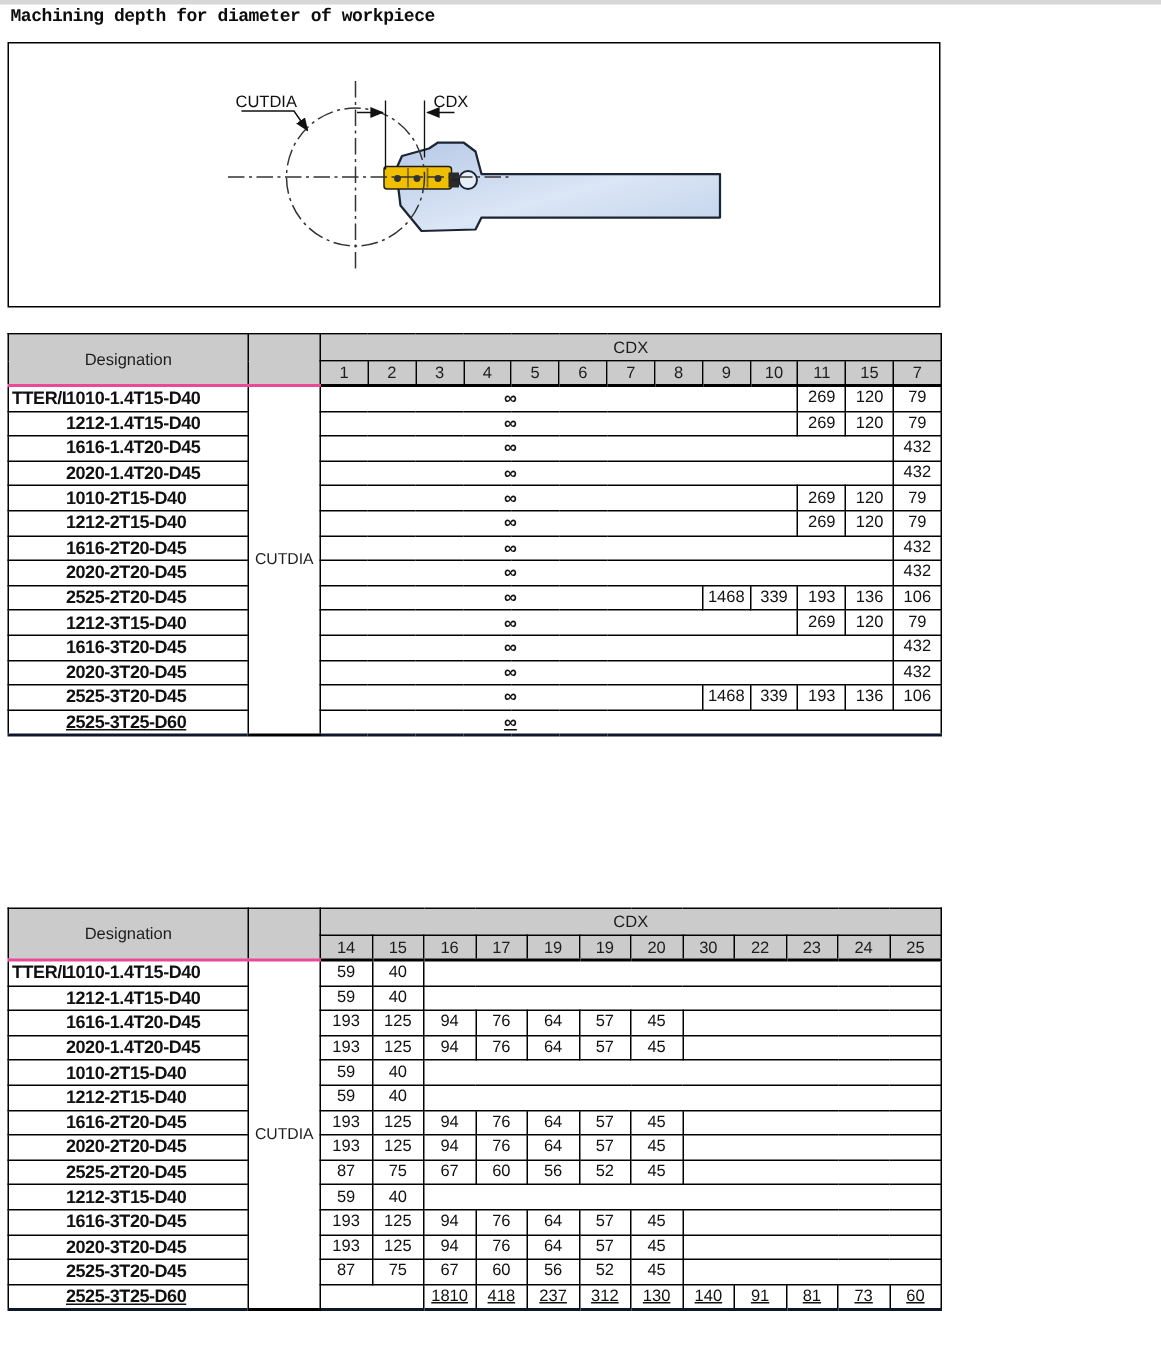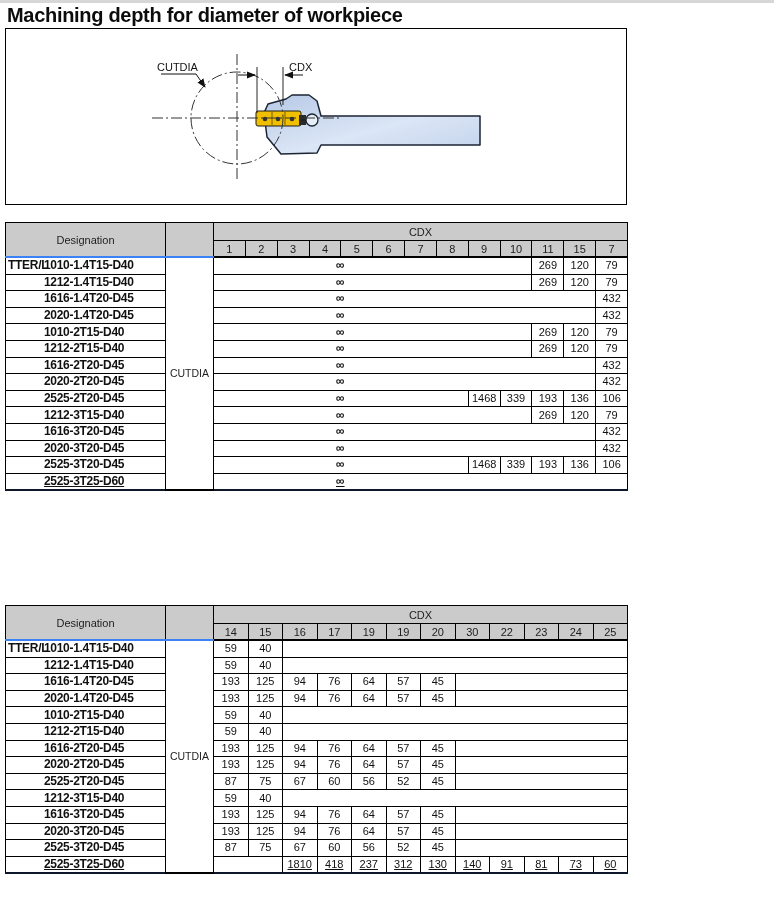--- a/index.html
+++ b/index.html
@@ -2,41 +2,41 @@
 <html><head>
 <meta charset="utf-8">
 <style>
   html,body { margin:0; padding:0; }
   body {
     width:774px; height:900px; position:relative; background:#fff;
     font-family:"Liberation Sans", sans-serif; color:#111; overflow:hidden;
   }
   .topbar { position:absolute; left:0; top:0; width:774px; height:3px; background:#d7d7d7; }
   .page-title {
-    position:absolute; left:7px; top:4px; font-size:20px; font-weight:bold;
-    letter-spacing:-0.3px; color:#0c0c0c; white-space:nowrap;
+    position:absolute; left:7px; top:4px; font-size:12px; font-weight:bold;
+    letter-spacing:-0.3px; color:#0c0c0c; white-space:nowrap;font-family:Liberation Mono, monospace;
   }
   .diagram-box {
     position:absolute; left:5px; top:28px; width:620px; height:175px;
     border:1px solid #000; background:#fff;
   }
   table.spec {
     position:absolute; left:5px; width:622px; border-collapse:collapse;
     table-layout:fixed; font-size:11px; color:#111;
   }
   #table1 { top:222px; }
   #table2 { top:605px; }
   .spec th, .spec td {
     border:1px solid #000; padding:0; text-align:center; vertical-align:middle;
     overflow:hidden; white-space:nowrap;
   }
   .spec thead th { background:#cbcbcb; font-weight:normal; font-size:11px; color:#1d1d1d; }
   .spec tr.group th { height:17px; }
   .spec tr.cols th { height:15px; border-bottom:2px solid #000; }
-  .spec th.desig-h, .spec th.side-h { border-bottom:2px solid #3b82f6;margin-top:40px; }
+  .spec th.desig-h, .spec th.side-h { border-bottom:2px solid #ec4899;margin-top:40px; }
   .spec tbody td { height:15.6px; line-height:15px; font-size:11px; }
   .spec td.desig { text-align:left; font-weight:bold; font-size:12px; letter-spacing:-0.3px; }
   .spec td.desig .prefix { display:inline-block; width:38px; padding-left:2px; box-sizing:border-box; }
   .spec td.side { font-size:10.5px; color:#1d1d1d; border-bottom:2px solid #000; background:#fff; }
   .spec td.inf { text-align:left; padding-left:122px; font-weight:bold; font-size:12px; }
   .spec tbody tr:last-child td { border-bottom:2px solid #0f172a;text-decoration:underline; }
   svg text { font-family:"Liberation Sans", sans-serif; }
 </style>
 </head>
 <body>

